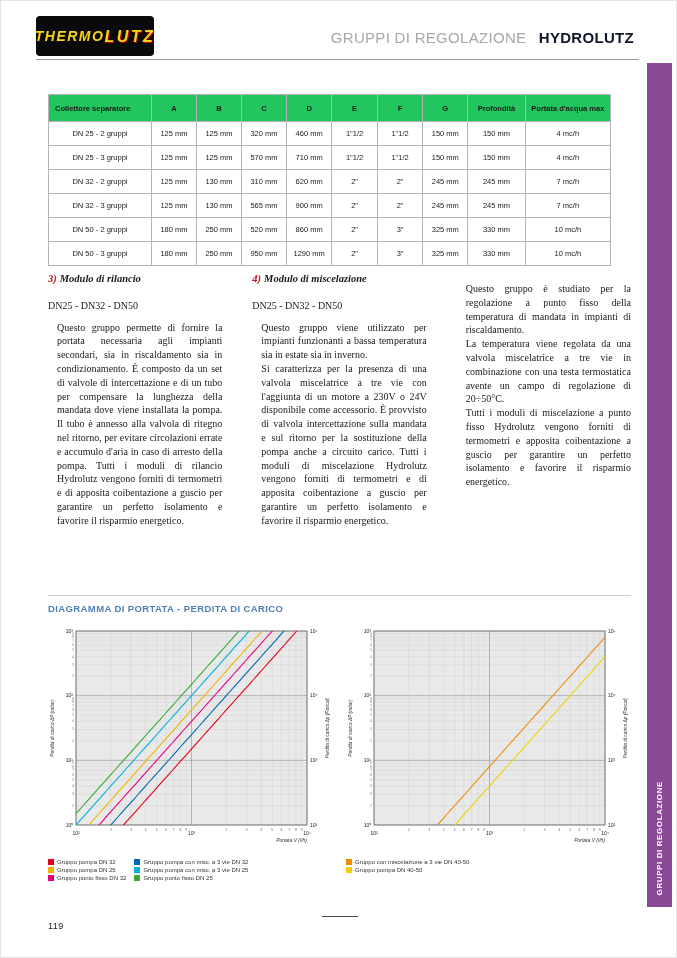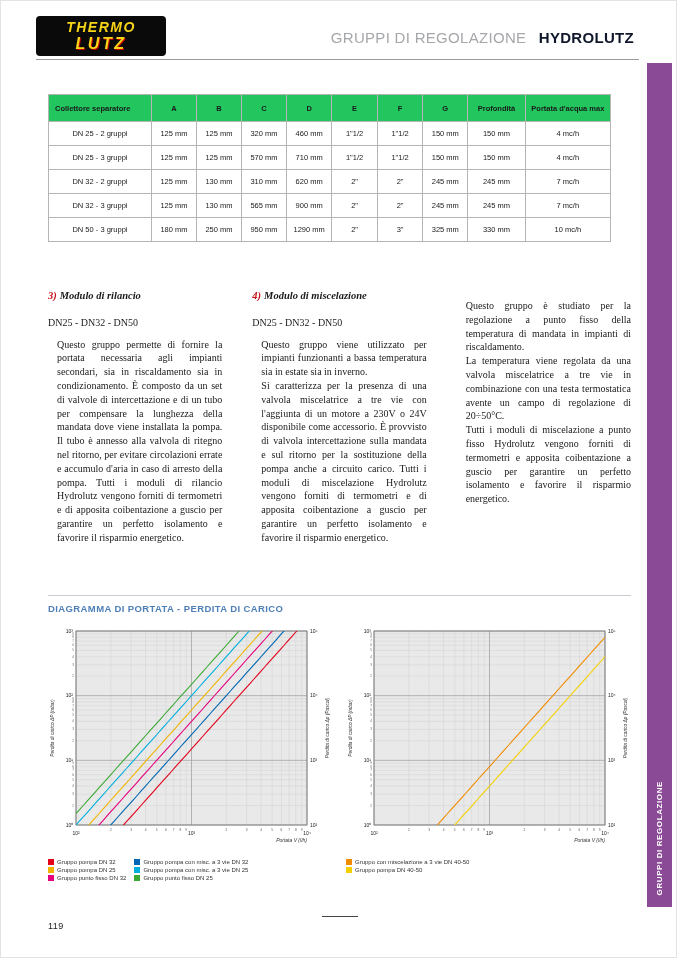--- a/index.html
+++ b/index.html
@@ -1,21 +1,21 @@
 <!DOCTYPE html>
 <html><head>
 <meta charset="utf-8">
 <style>
   html,body{margin:0;padding:0;background:#fff;}
   .page{position:relative;width:677px;height:958px;background:#fff;overflow:hidden;
         font-family:"Liberation Sans",sans-serif;color:#1a1a1a;border:1px solid #e3e3e3;box-sizing:border-box;}
 
   
-  .logo{position:absolute;left:35px;top:15px;width:130px;height:40px;background:#0a0a0a;
-        border-radius:4px;display:flex;flex-direction:column;align-items:center;justify-content:center;
+  .logo{position:absolute;left:35px;top:15px;width:118px;height:40px;background:#0a0a0a;
+        border-radius:4px;display:flex;flex-direction:row;align-items:center;justify-content:center;
         line-height:1;font-style:italic;font-weight:800;}
   .logo-thermo{color:#f6d417;font-size:14px;letter-spacing:1.5px;}
   .logo-lutz{color:#f6d417;font-size:16px;letter-spacing:2.5px;margin-top:2px;text-shadow:1px 1px 0 #c00000;}
   .header-title{position:absolute;top:28px;right:42px;font-size:15px;letter-spacing:.3px;white-space:nowrap;}
   .ht-gray{color:#a5a7aa;font-weight:400;}
   .ht-red{color:#0f172a;font-weight:bold;margin-left:8px;}
   .header-rule{position:absolute;top:58px;left:35px;right:37px;border-top:1px solid #9a9a9a;}
 
   
   .side-tab{position:absolute;right:4px;top:62px;bottom:50px;width:25px;background:#8a4a95;
@@ -29,21 +29,21 @@
   table.spec th{background:#22c55e;font-weight:bold;height:24px;}
   table.spec td{height:21px;text-align:center;background:#fff;}
   table.spec th,table.spec td{border:1px solid #b5b5b5;padding:1px 2px;}
   table.spec th:first-child{text-align:left;padding-left:6px;}
   table.spec th:first-child,table.spec td:first-child{width:100px;}
   table.spec th:nth-child(n+2):nth-child(-n+8){width:43px;}
   table.spec th:nth-child(9){width:54px;}
   table.spec th:nth-child(10){width:86px;}
 
   
-  .cols{position:absolute;left:47px;top:288px;width:583px;display:flex;gap:30px;}
+  .cols{position:absolute;left:47px;top:271px;width:583px;display:flex;gap:30px;}
   .cols section{flex:1;min-width:0;}
   .sec-head{font-family:"Liberation Serif",serif;font-size:10.5px;font-weight:bold;font-style:italic;line-height:1.3;}
   .sec-num{color:#c4161c;margin-right:3px;}
   .sec-sub{font-family:"Liberation Serif",serif;font-size:10px;margin-top:14px;}
   .sec-sub:empty{display:none;}
   .sec-body{font-family:"Liberation Serif",serif;font-size:10px;line-height:1.38;text-align:justify;
             margin:10px 0 0 9px;white-space:pre-line;}
 
   
   .diagram{position:absolute;left:47px;top:594px;width:583px;border-top:1px solid #c9cdd3;padding-top:7px;}
@@ -138,20 +138,32 @@
             <td>DN 32 - 3 gruppi</td>
             <td>125 mm</td>
             <td>130 mm</td>
             <td>565 mm</td>
             <td>900 mm</td>
             <td>2"</td>
             <td>2"</td>
             <td>245 mm</td>
             <td>245 mm</td>
             <td>7 mc/h</td>
+          </tr>
+          <tr>
+            <td>DN 50 - 2 gruppi</td>
+            <td>180 mm</td>
+            <td>250 mm</td>
+            <td>520 mm</td>
+            <td>860 mm</td>
+            <td>2"</td>
+            <td>3"</td>
+            <td>325 mm</td>
+            <td>330 mm</td>
+            <td>10 mc/h</td>
           </tr>
           <tr>
             <td>DN 50 - 3 gruppi</td>
             <td>180 mm</td>
             <td>250 mm</td>
             <td>950 mm</td>
             <td>1290 mm</td>
             <td>2"</td>
             <td>3"</td>
             <td>325 mm</td>

